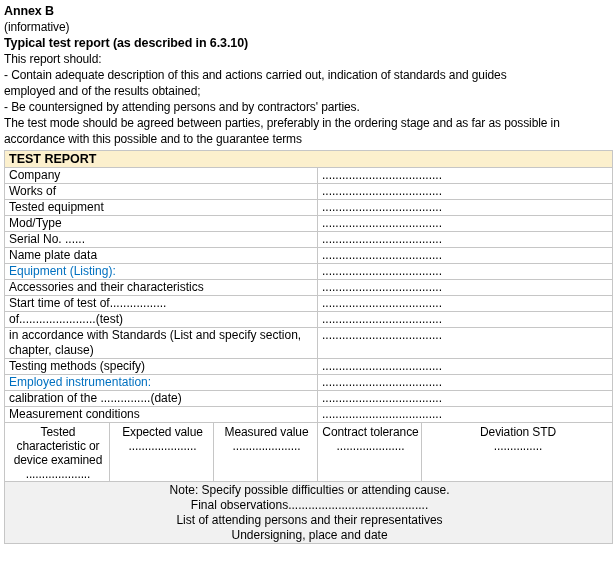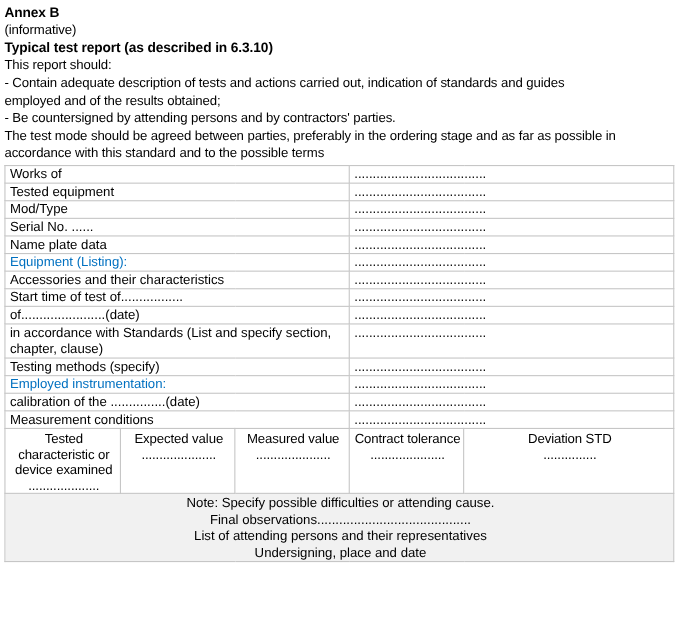--- a/index.html
+++ b/index.html
@@ -39,38 +39,45 @@
 </head>
 <body>
 
 <div class="page">
   <div class="intro">
     <div class="intro-line bold">Annex B</div>
     <div class="intro-line">(informative)</div>
     <div class="intro-line bold">Typical test report (as described in 6.3.10)</div>
     <div>
         <div class="intro-line">This report should:</div>
-        <div class="intro-line">- Contain adequate description of tests and actions carried out, indication of standards and guides</div>
+        <div class="intro-line">- Contain adequate description of this and actions carried out, indication of standards and guides</div>
         <div class="intro-line">employed and of the results obtained;</div>
         <div class="intro-line">- Be countersigned by attending persons and by contractors' parties.</div>
         <div class="intro-line">The test mode should be agreed between parties, preferably in the ordering stage and as far as possible in</div>
-        <div class="intro-line">accordance with this standard and to the possible terms</div>
+        <div class="intro-line">accordance with this possible and to the guarantee terms</div>
       </div>
   </div>
 
   <table class="report">
     <colgroup>
       <col style="width:105px">
         <col style="width:104px">
         <col style="width:104px">
         <col style="width:104px">
         <col style="width:191px">
     </colgroup>
     <tbody>
+        <tr class="hdr">
+      <td colspan="5">TEST REPORT</td>
+    </tr>
 
+    <tr class="r">
+      <td colspan="3" class="lbl">Company</td>
+      <td colspan="2" class="val">....................................</td>
+    </tr>
     <tr class="r">
       <td colspan="3" class="lbl">Works of</td>
       <td colspan="2" class="val">....................................</td>
     </tr>
     <tr class="r">
       <td colspan="3" class="lbl">Tested equipment</td>
       <td colspan="2" class="val">....................................</td>
     </tr>
     <tr class="r">
       <td colspan="3" class="lbl">Mod/Type</td>
@@ -90,21 +97,21 @@
     </tr>
     <tr class="r">
       <td colspan="3" class="lbl">Accessories and their characteristics</td>
       <td colspan="2" class="val">....................................</td>
     </tr>
     <tr class="r">
       <td colspan="3" class="lbl">Start time of test of.................</td>
       <td colspan="2" class="val">....................................</td>
     </tr>
     <tr class="r">
-      <td colspan="3" class="lbl">of.......................(date)</td>
+      <td colspan="3" class="lbl">of.......................(test)</td>
       <td colspan="2" class="val">....................................</td>
     </tr>
     <tr>
       <td colspan="3" class="lbl">in accordance with Standards (List and specify section, chapter, clause)</td>
       <td colspan="2" class="val">....................................</td>
     </tr>
     <tr class="r">
       <td colspan="3" class="lbl">Testing methods (specify)</td>
       <td colspan="2" class="val">....................................</td>
     </tr>

